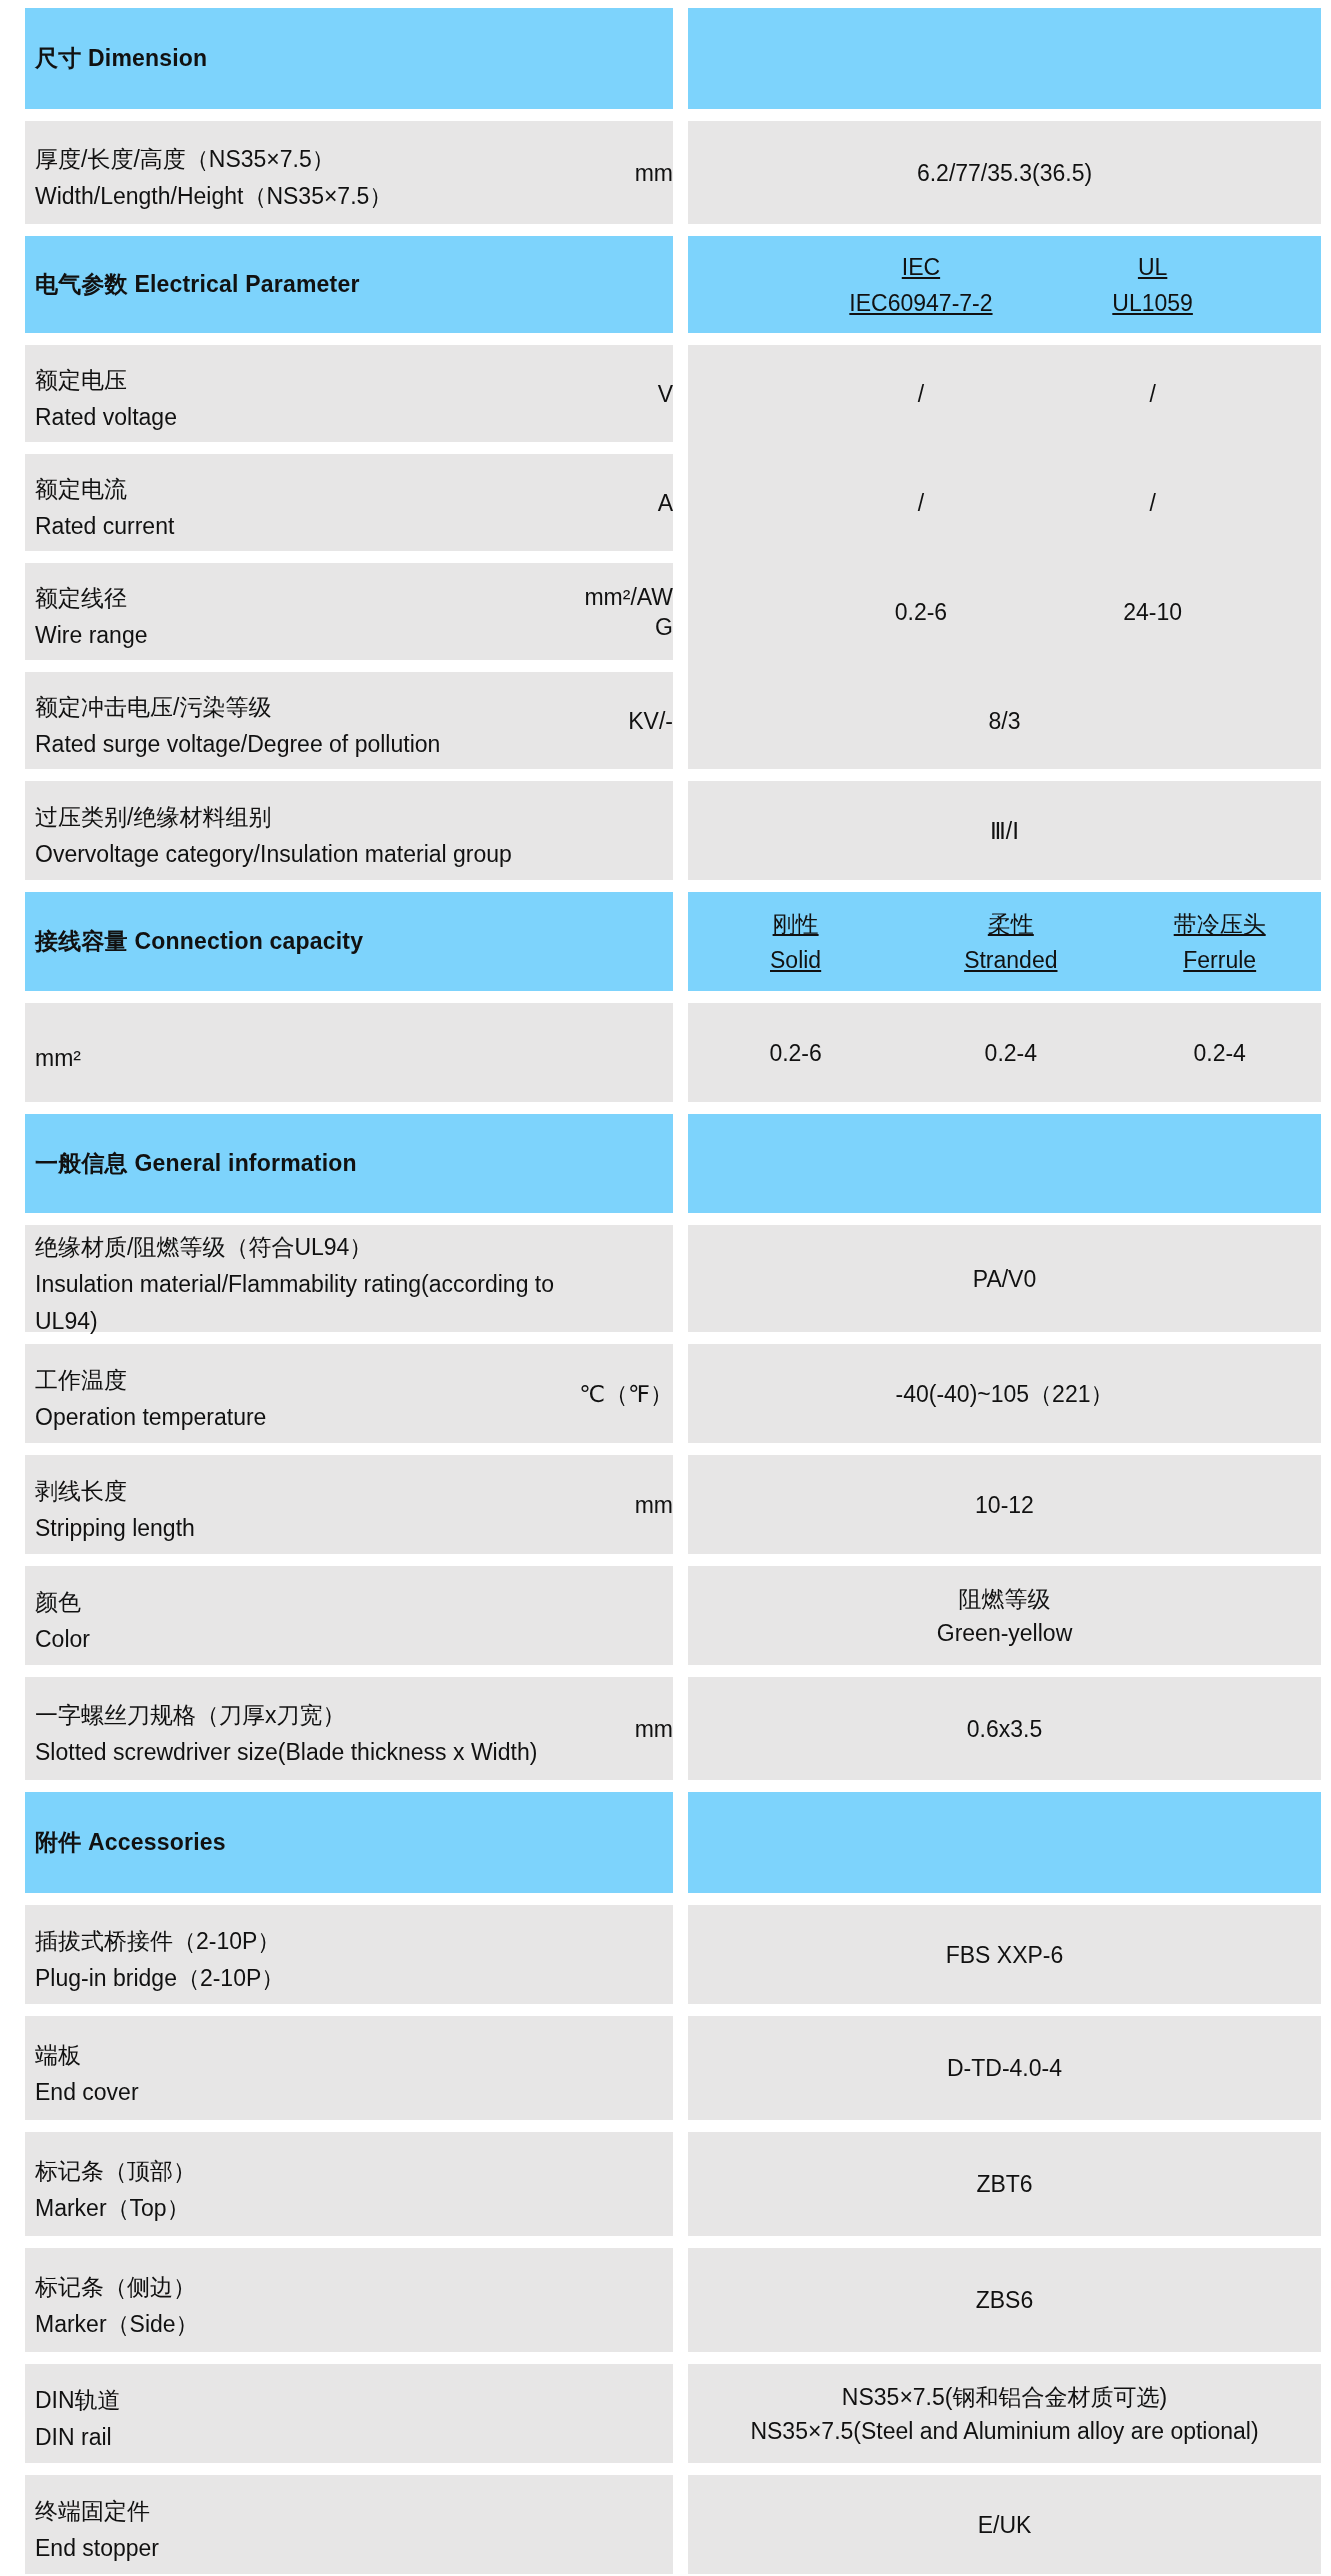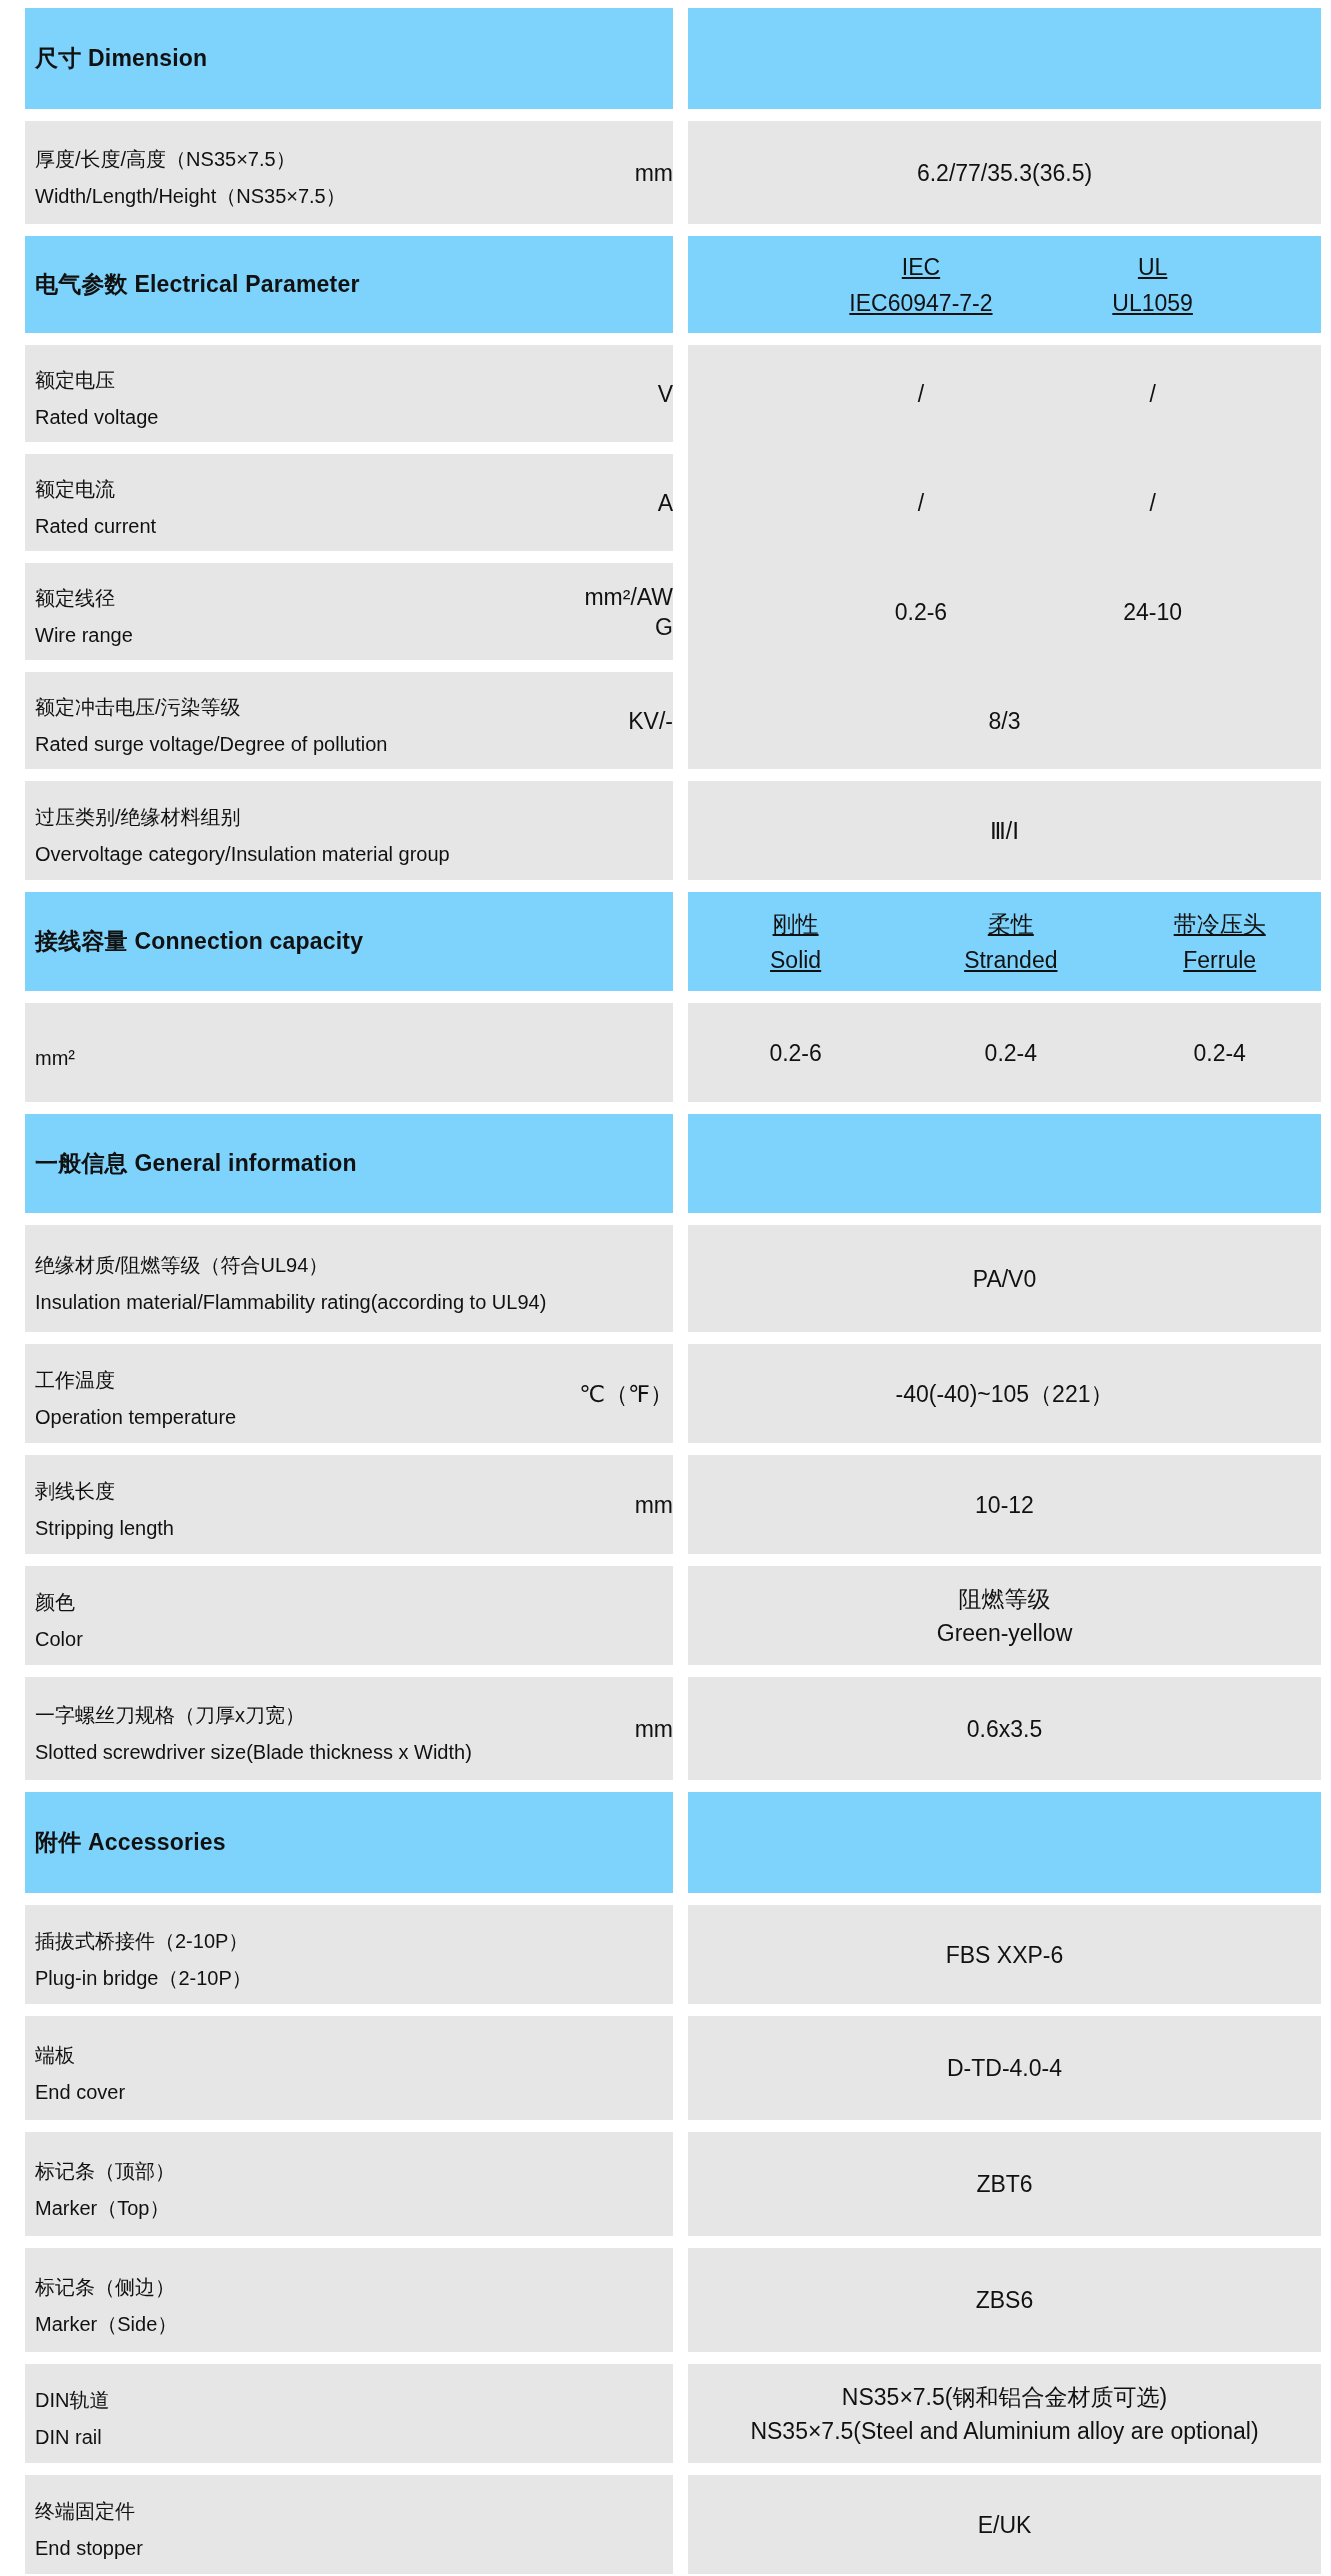--- a/index.html
+++ b/index.html
@@ -34,21 +34,21 @@
     content:""; position:absolute; left:0; top:100%; width:100%; height:12px;
     background:#E7E6E6;
   }
 
   
   .h98{height:97px} .h100{height:99px} .h102{height:101px}
   .h104{height:103px} .h105{height:104px} .h108{height:107px}
 
   
   .head-title { font-size:23px; font-weight:bold; letter-spacing:0.2px; }
-  .label { flex:1 1 auto; font-size:20px; line-height:37px; padding-right:6px;margin-top:11px; }
+  .label { flex:1 1 auto; font-size:23px; line-height:37px; padding-right:6px;margin-top:11px; }
   .label div:empty { display:none; }
   .narrow-label .label { max-width:554px; }
   .unit {
     flex:0 0 94px; width:94px; align-self:center;
     font-size:23px; line-height:30px; text-align:right;
     overflow-wrap:break-word; word-wrap:break-word;
   }
   .unit:empty { flex-basis:0; width:0; }
   .val { font-size:23px; line-height:34px; }
 

